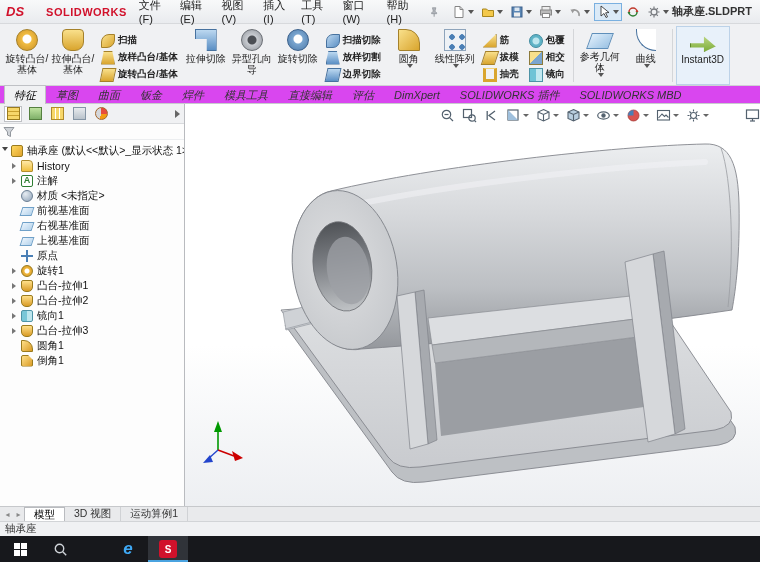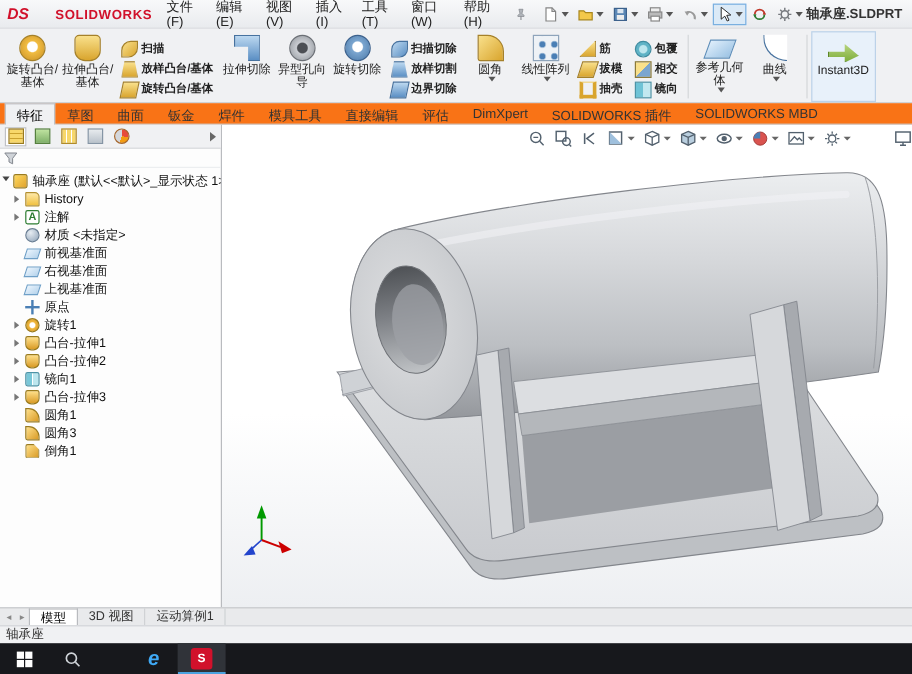--- a/index.html
+++ b/index.html
@@ -54,21 +54,21 @@
   .ic-draft { background:linear-gradient(#f9e08b,#d9a52e); border:1px solid #a5812a; transform:skewX(-18deg); }
   .ic-shell { background:transparent; border:3px solid #d9a52e; border-top:1px solid #f1d27a; }
   .ic-wrap { background:radial-gradient(circle at 50% 50%, #bde6ee 0 3px, #5fb3c6 4px 6px, #bde6ee 7px); border:1px solid #3f8ba0; border-radius:50%; }
   .ic-intersect { background:linear-gradient(135deg,#f9e08b 50%,#7aa5cf 50%); border:1px solid #8c7a3a; }
   .ic-mirror { background:linear-gradient(90deg,#6fc3d6 48%,#fff 48% 52%,#c2e8f0 52%); border:1px solid #4d93a6; }
   .ic-refgeo { background:linear-gradient(135deg,#dfeefb,#9cc3e4); border:1px solid #5f8fba; transform:skewX(-20deg); height:16px; margin-top:4px; }
   .ic-curves { background:#fff; border:1px solid #47729f; border-radius:0 0 0 20px; border-top:none; border-right:none; width:20px; }
   .ic-instant3d { background:linear-gradient(#cfe49a,#7fae3c); border:1px solid #5c8726; clip-path:polygon(0 60%,55% 60%,55% 30%,100% 75%,55% 100%,55% 80%,0 80%); width:26px; }
 
   
-  .tabrow { height:18px; background:#f97316; display:flex; align-items:flex-start; padding-left:4px; border-bottom:1px solid #c8cace; }
+  .tabrow { height:18px; background:#d946ef; display:flex; align-items:center; padding-left:4px; border-bottom:1px solid #c8cace;font-style:italic; }
   .ctab { font-size:11px; padding:2px 9px 2px; color:#333; border:1px solid transparent; border-bottom:none; cursor:default; white-space:nowrap; }
   .ctab.active { background:#f0f1f3; border-color:#bfc1c5; color:#000; }
 
   
   .main { position:absolute; top:104px; left:0; right:0; height:402px; display:flex; }
 
   
   .lpanel { width:185px; flex:none; background:#fdfdfd; border-right:1px solid #b9bbbf; display:flex; flex-direction:column; }
   .ptabs { height:20px; background:#f0f1f3; border-bottom:1px solid #d8dadd; display:flex; align-items:center; gap:4px; padding:0 4px; }
   .ptab { width:18px; height:16px; display:flex; align-items:center; justify-content:center; border:1px solid transparent; }
@@ -448,25 +448,20 @@
           <span class="ti ti-ext"></span>
           <span>凸台-拉伸3</span>
         </div>
         <div class="trow">
           <span class="cwrap"></span>
           <span class="ti ti-fil"></span>
           <span>圆角1</span>
         </div>
         <div class="trow">
           <span class="cwrap"></span>
-          <span class="ti ti-fil"></span>
-          <span>圆角3</span>
-        </div>
-        <div class="trow">
-          <span class="cwrap"></span>
           <span class="ti ti-cha"></span>
           <span>倒角1</span>
         </div>
       </div>
     </div>
 
     <div class="viewport">
 
       <svg class="modelsvg" viewBox="0 0 575 402" preserveAspectRatio="none">
         <defs>

